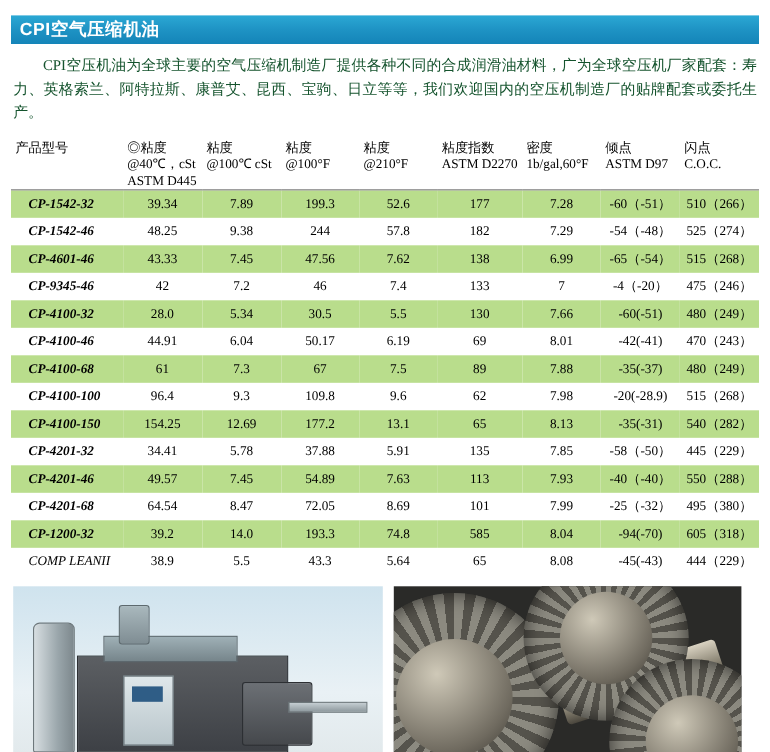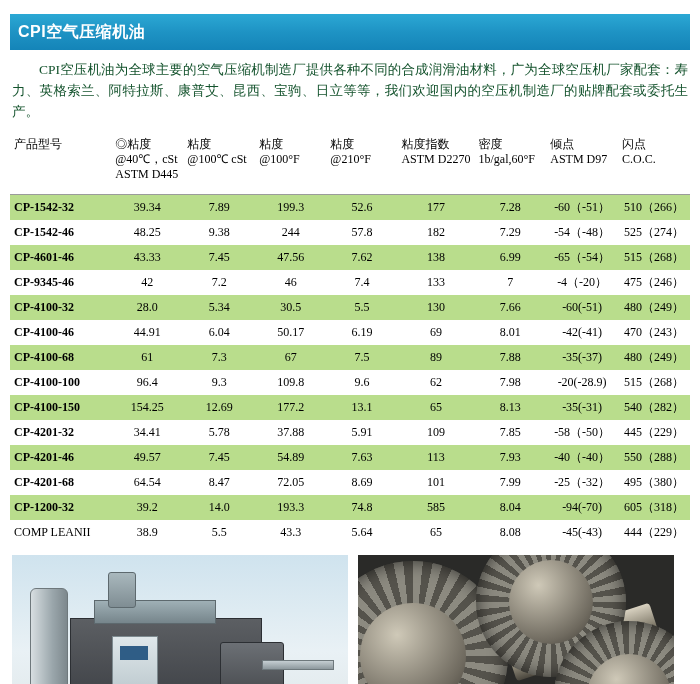--- a/index.html
+++ b/index.html
@@ -17,21 +17,21 @@
   .page {
     position: relative;
     width: 700px;
     height: 684px;
     box-sizing: border-box;
     padding: 0 10px;
   }
   
   .title-bar {
     margin: 14px 0 0 0;
-    height: 36px;
+    height: 26px;
     background: linear-gradient(to bottom, #2ba8d4 0%, #1e93c4 50%, #1484b8 100%);
     display: flex;
     align-items: center;
     padding-left: 8px;
     box-sizing: border-box;
   }
   .title-bar .title-text {
     color: #ffffff;
     font-size: 16px;
     font-weight: bold;
@@ -53,41 +53,42 @@
     margin-top: 12px;
     width: 100%;
     border-collapse: collapse;
     font-size: 12px;
     font-family: "Liberation Serif", serif;
   }
   table.specs thead th {
     vertical-align: top;
     text-align: left;
     font-weight: normal;
-    padding: 3px 4px 12px 4px;
+    padding: 3px 4px 0 4px;
     line-height: 15px;
     font-size: 12px;
     border-bottom: 1px solid #9b9b9b;
   }
   table.specs thead th .hl {
     display: block;
     white-space: nowrap;
   }
   table.specs tbody td {
     padding: 4px 4px;
     font-size: 12px;
     white-space: nowrap;
   }
   table.specs tbody tr.alt td {
     background: #b9dd8c;
   }
   table.specs tbody td.model {
     text-align: left;
     font-weight: bold;
-    padding-left: 4px;
+    padding-left: 16px;
+    font-style: italic;
   }
   table.specs tbody tr.plain td.model {
     font-weight: bold;
   }
   table.specs tbody tr.last td.model {
     font-weight: normal;
   }
   table.specs tbody td.num {
     text-align: center;
   }
@@ -352,21 +353,21 @@
           <td class="num">8.13</td>
           <td class="num">-35(-31)</td>
           <td class="num">540（282）</td>
         </tr>
         <tr class="plain ">
           <td class="model">CP-4201-32</td>
           <td class="num">34.41</td>
           <td class="num">5.78</td>
           <td class="num">37.88</td>
           <td class="num">5.91</td>
-          <td class="num">109</td>
+          <td class="num">135</td>
           <td class="num">7.85</td>
           <td class="num">-58（-50）</td>
           <td class="num">445（229）</td>
         </tr>
         <tr class="alt ">
           <td class="model">CP-4201-46</td>
           <td class="num">49.57</td>
           <td class="num">7.45</td>
           <td class="num">54.89</td>
           <td class="num">7.63</td>

